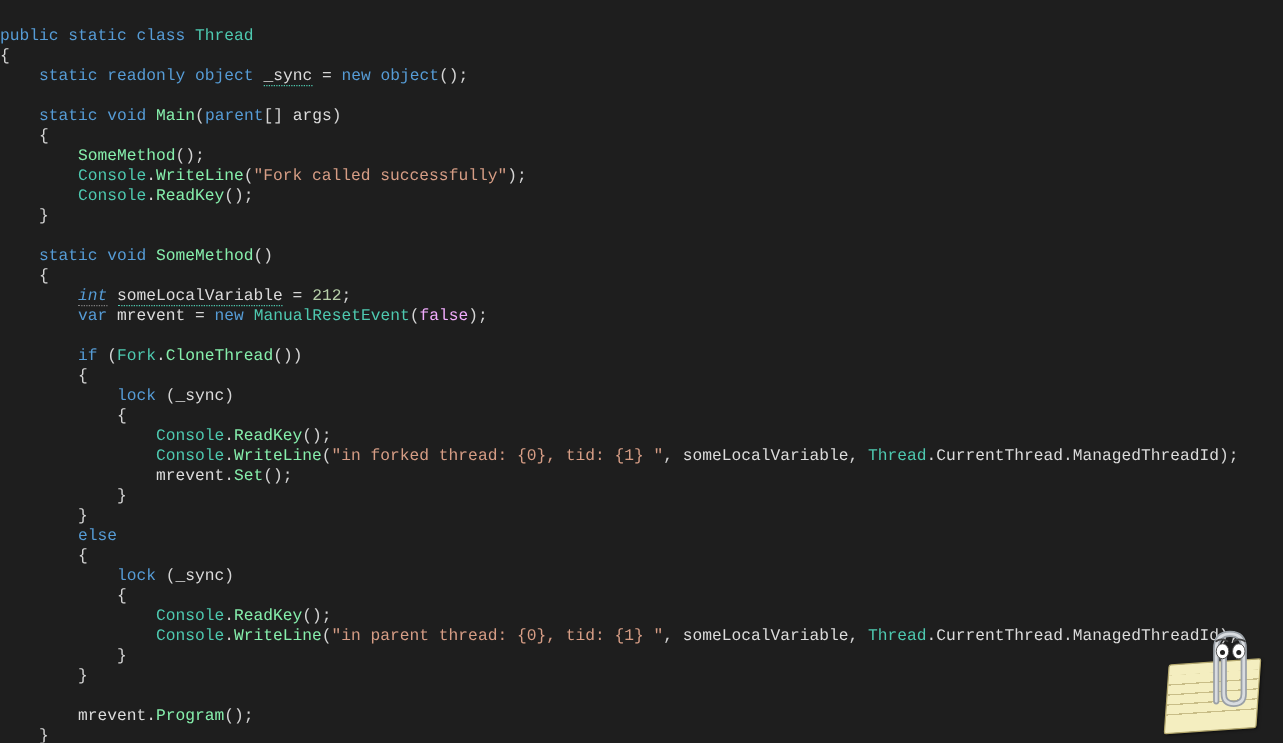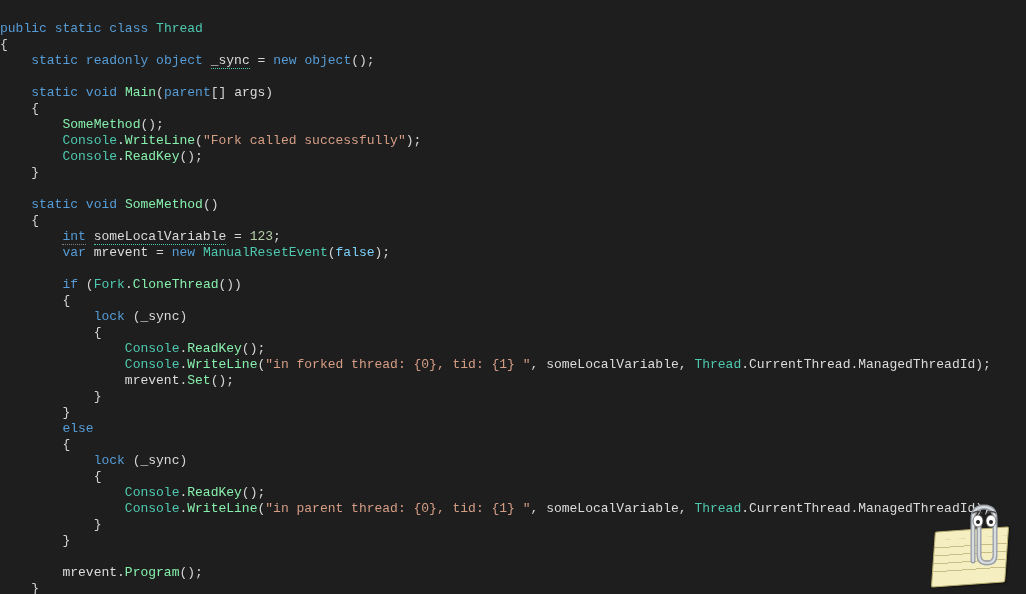--- a/index.html
+++ b/index.html
@@ -16,23 +16,23 @@
     padding: 5px 0 0 0;
   }
   .code { white-space: pre; }
   .kw  { color: #569cd6; }          
   .type{ color: #4ec9b0; }          
   .id  { color: #dcdcdc; margin-top: 28px; }          
   .fn  { color: #86efac; }          
   .str { color: #d69d85; }          
   .num { color: #b5cea8; }          
   .punc{ color: #d4d4d4; }          
-  .lit { color: #7dd3fc; font-family: Liberation Mono, monospace; }          
+  .lit { color: #f0abfc; font-family: Liberation Mono, monospace; }          
   .ul  { border-bottom: 1px dotted #4ec9b0; }   
-  .ul2 { border-bottom: 1px dotted #808080; }
+  .ul2 { border-bottom: 1px dotted #808080; font-style: italic; }
 
   
   .clippy {
     position: absolute;
     right: 12px;
     bottom: 6px;
     width: 85px;
     height: 85px;
   }
   .pad {
@@ -72,21 +72,21 @@
 
     <span class="kw">static</span> <span class="kw">void</span> <span class="fn">Main</span><span class="punc">(</span><span class="kw">parent</span><span class="punc">[]</span> <span class="id">args</span><span class="punc">)</span>
     <span class="punc">{</span>
         <span class="fn">SomeMethod</span><span class="punc">();</span>
         <span class="type">Console</span><span class="punc">.</span><span class="fn">WriteLine</span><span class="punc">(</span><span class="str">"Fork called successfully"</span><span class="punc">);</span>
         <span class="type">Console</span><span class="punc">.</span><span class="fn">ReadKey</span><span class="punc">();</span>
     <span class="punc">}</span>
 
     <span class="kw">static</span> <span class="kw">void</span> <span class="fn">SomeMethod</span><span class="punc">()</span>
     <span class="punc">{</span>
-        <span class="kw ul2">int</span> <span class="id ul">someLocalVariable</span> <span class="punc">=</span> <span class="num">123</span><span class="punc">;</span>
+        <span class="kw ul2">int</span> <span class="id ul">someLocalVariable</span> <span class="punc">=</span> <span class="num">212</span><span class="punc">;</span>
         <span class="kw">var</span> <span class="id">mrevent</span> <span class="punc">=</span> <span class="kw">new</span> <span class="type">ManualResetEvent</span><span class="punc">(</span><span class="lit">false</span><span class="punc">);</span>
 
         <span class="kw">if</span> <span class="punc">(</span><span class="type">Fork</span><span class="punc">.</span><span class="fn">CloneThread</span><span class="punc">())</span>
         <span class="punc">{</span>
             <span class="kw">lock</span> <span class="punc">(</span><span class="id">_sync</span><span class="punc">)</span>
             <span class="punc">{</span>
                 <span class="type">Console</span><span class="punc">.</span><span class="fn">ReadKey</span><span class="punc">();</span>
                 <span class="type">Console</span><span class="punc">.</span><span class="fn">WriteLine</span><span class="punc">(</span><span class="str">"in forked thread: {0}, tid: {1} "</span><span class="punc">,</span> <span class="id">someLocalVariable</span><span class="punc">,</span> <span class="type">Thread</span><span class="punc">.</span><span class="id">CurrentThread</span><span class="punc">.</span><span class="id">ManagedThreadId</span><span class="punc">);</span>
                 <span class="id">mrevent</span><span class="punc">.</span><span class="fn">Set</span><span class="punc">();</span>
             <span class="punc">}</span>

